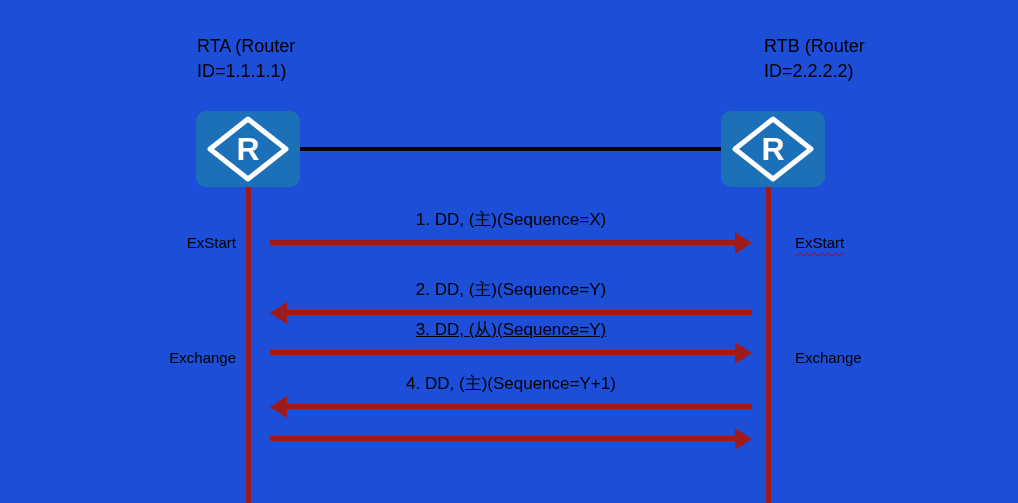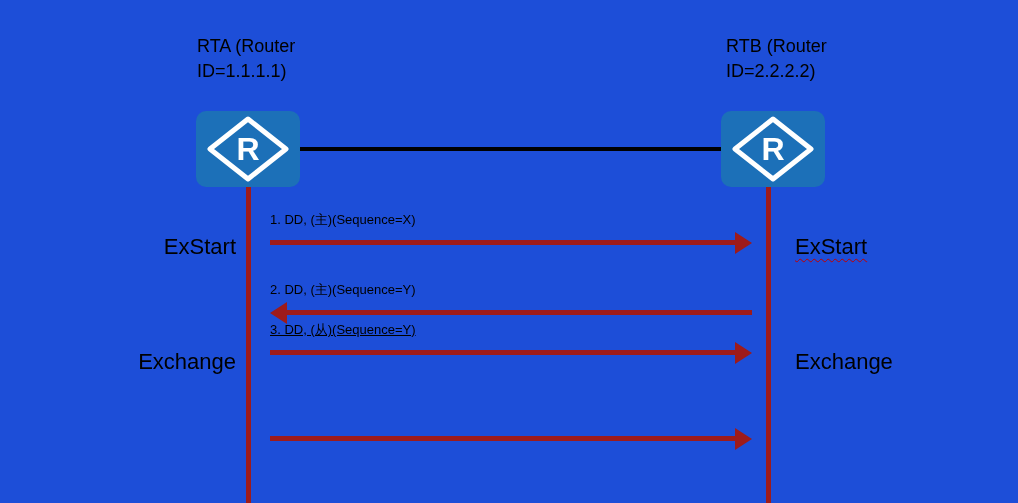--- a/index.html
+++ b/index.html
@@ -18,21 +18,21 @@
 
   
   .router-title {
     position: absolute;
     font-size: 18px;
     line-height: 1.4;
     white-space: pre-line;
     color: #000;
   }
   .router-title.rta { left: 197px; top: 34px; }
-  .router-title.rtb { left: 726px; top: 34px; }
+  .router-title.rtb { left: 764px; top: 34px; }
 
   
   .router-icon {
     position: absolute;
     width: 104px;
     height: 76px;
   }
   .router-icon.rta { left: 196px; top: 111px; }
   .router-icon.rtb { left: 721px; top: 111px; }
   .router-icon svg { display: block; width: 100%; height: 100%; }
@@ -65,22 +65,22 @@
   .lifeline.left  { left: 246px; }
   .lifeline.right { left: 766px; }
 
   
   .message {
     position: absolute;
     left: 270px;
     width: 482px;
   }
   .msg-label {
-    text-align: left;
-    font-size: 13px;
+    text-align: center;
+    font-size: 17px;
     height: 24px;
     line-height: 24px;
     color: #000;
   }
   .arrow { position: relative; height: 22px; }
   .arrow .shaft {
     position: absolute;
     top: 8px; height: 5px;
     background: var(--arrow-red, #9E1B1B);
   }
@@ -97,21 +97,21 @@
 
   .m0 { top: 208px; }
   .m1 { top: 262px; margin-top: 16px; }
   .m2 { top: 318px; text-decoration: underline; }
   .m3 { top: 372px; }
   .m4 { top: 428px; }
 
   
   .state {
     position: absolute;
-    font-size: 22px;
+    font-size: 15px;
     color: #000;
   }
   .state.sl { left: 120px; width: 116px; text-align: right; }
   .state.sr { left: 795px; text-align: left; }
   .state.row-exstart  { top: 234px; }
   .state.row-exchange { top: 349px; }
   .underline-wavy {
     text-decoration: underline;
     text-decoration-style: wavy;
     text-decoration-color: var(--underline-red, #C00000);
@@ -163,20 +163,27 @@
       <div class="head"></div>
     </div>
   </div>
   <div class="message m2">
     <div class="msg-label">3. DD, (从)(Sequence=Y)</div>
     <div class="arrow right">
       <div class="shaft"></div>
       <div class="head"></div>
     </div>
   </div>
+  <div class="message m3">
+    <div class="msg-label">4. DD, (主)(Sequence=Y+1)</div>
+    <div class="arrow left">
+      <div class="shaft"></div>
+      <div class="head"></div>
+    </div>
+  </div>
   <div class="message m4">
     <div class="arrow right">
       <div class="shaft"></div>
       <div class="head"></div>
     </div>
   </div>
 
   <div class="state sl row-exstart">ExStart</div>
   <div class="state sl row-exchange">Exchange</div>
   <div class="state sr row-exstart"><span class="underline-wavy">ExStart</span></div>

